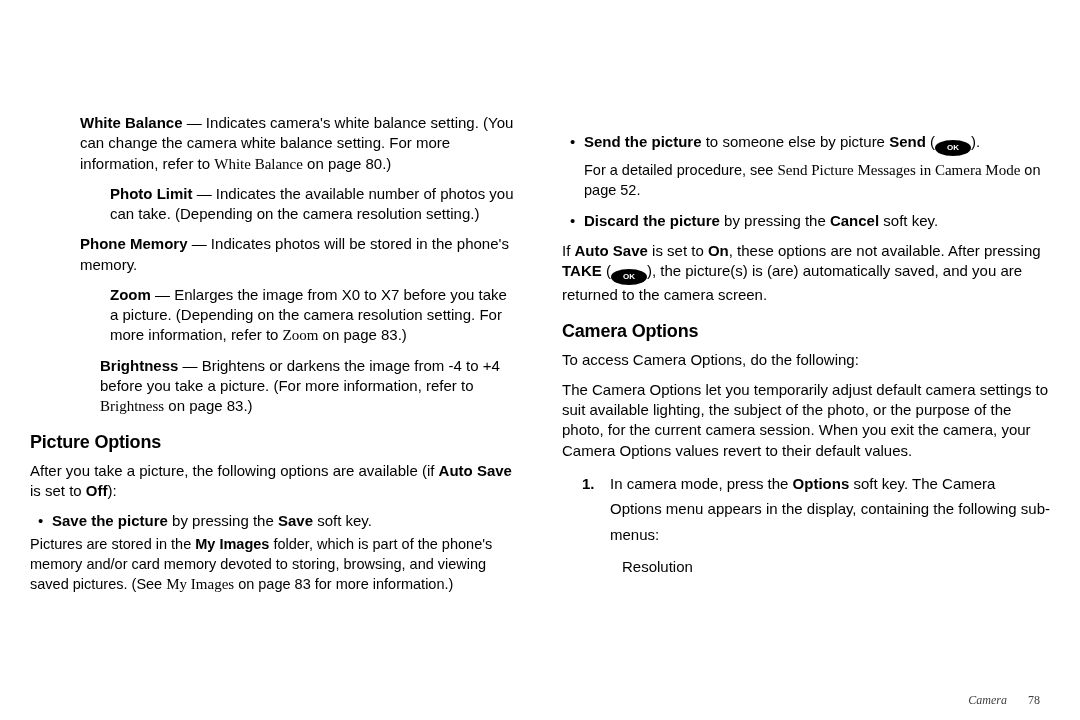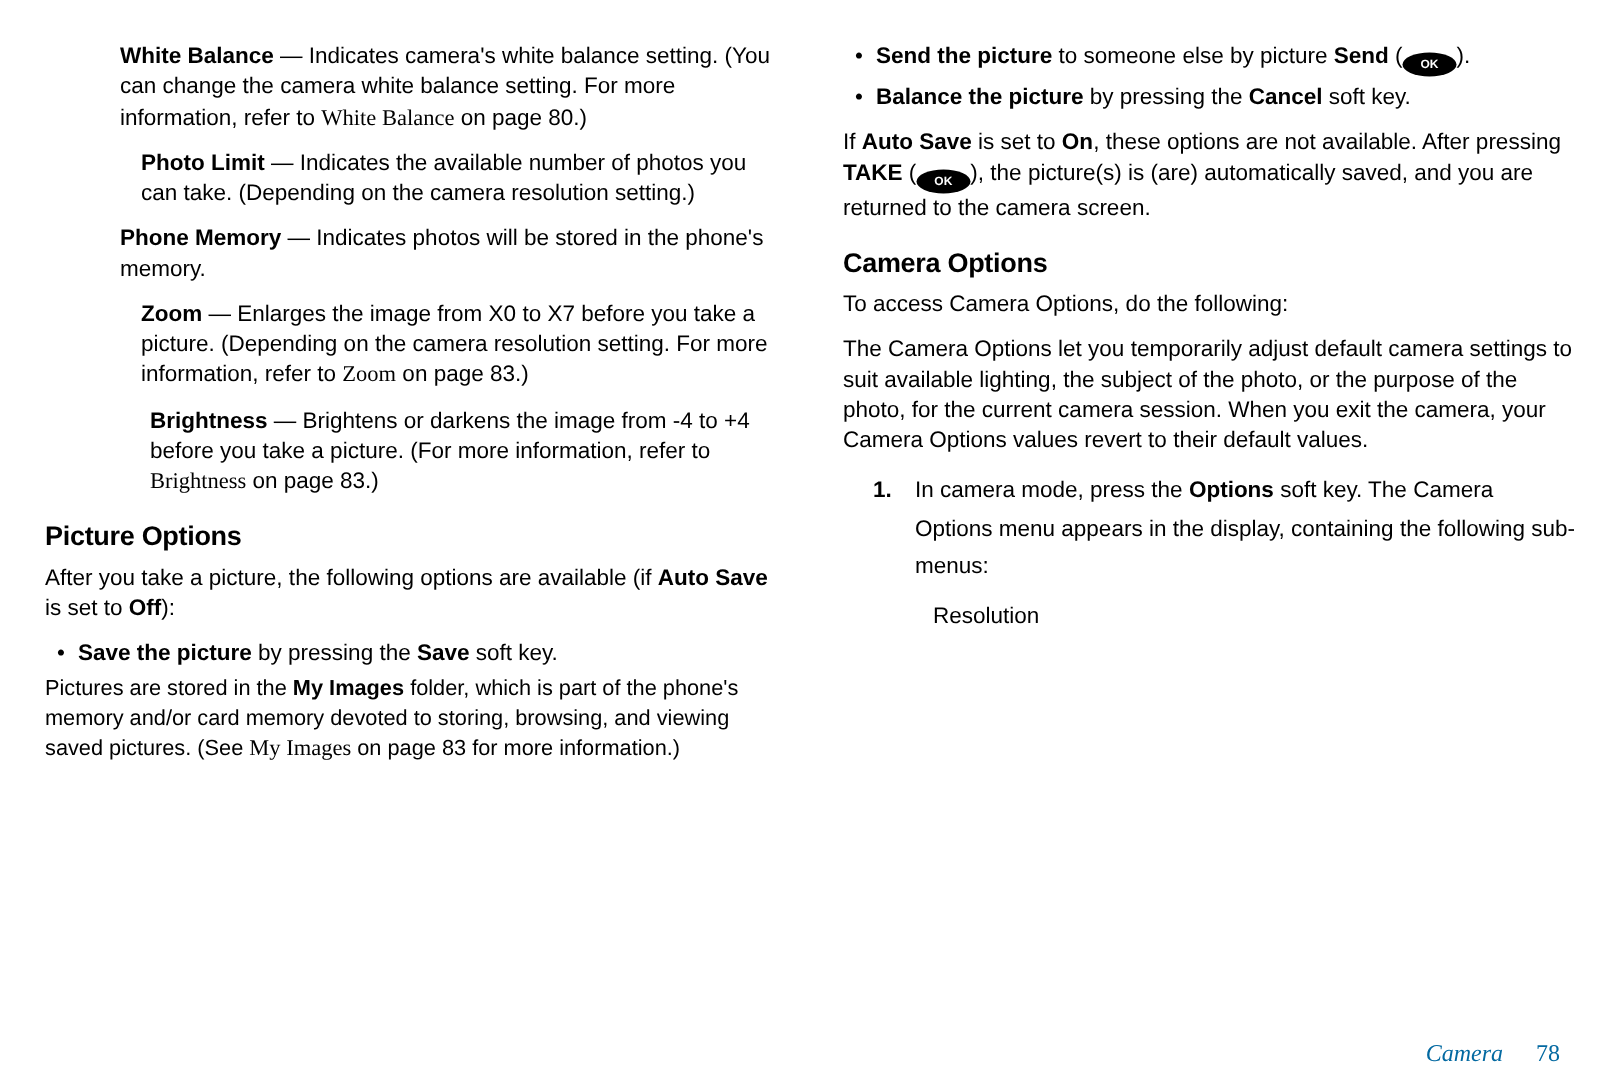--- a/index.html
+++ b/index.html
@@ -12,31 +12,32 @@
     font-size: 15px;
     color: #000;
     line-height: 1.35;
   }
   .page {
     display: flex;
     flex-direction: row;
     box-sizing: border-box;
     padding: 28px 30px 0 30px;
     height: 690px;
+    align-items: center;
   }
   .col {
     width: 50%;
     box-sizing: border-box;
   }
   .col-left { padding-right: 22px; }
   .col-right { padding-left: 22px; }
 
   .block { margin-bottom: 10px; }
   .indent-1 { margin-left: 50px; }
-  .indent-2 { margin-left: 64px; }
+  .indent-2 { margin-left: 80px; }
   .indent-3 { margin-left: 70px; }
 
   .h { font-weight: 700; font-size: 18px; margin-top: 14px; margin-bottom: 6px; letter-spacing: -0.2px; }
 
   .bullet { position: relative; padding-left: 14px; margin-bottom: 4px; }
   .bullet::before {
     content: "•";
     position: absolute;
     left: 0;
     top: 0;
@@ -46,23 +47,23 @@
   .numitem .num { position: absolute; left: 0; top: 0; font-weight: 700; }
 
   .sublist { margin-left: 60px; margin-top: 6px; }
   .sublist div { margin-bottom: 8px; }
 
   .footer {
     position: absolute;
     right: 40px;
     top: 692px;
     font-family: Georgia, 'Times New Roman', serif;
-    font-size: 16px;
+    font-size: 12px;
     font-style: italic;
-    color: #0369a1;
+    color: #404040;
   }
   .footer .pg { font-style: normal; margin-left: 18px; }
 
   .ok-icon {
     display: inline-block;
     width: 36px; height: 16px;
     border-radius: 50%;
     background: #000;
     color: #fff;
     font-size: 8px;
@@ -114,23 +115,26 @@
       <span>Pictures are stored in the </span><b>My Images</b><span> folder, which is part of the phone's memory and/or card memory devoted to storing, browsing, and viewing saved pictures. (See </span><span class="light">My Images</span><span> on page 83 for more information.)</span>
     </div>
   </div>
 
   <div class="col col-right">
 
     <div class="bullet" style="margin-left:8px;">
       <b>Send the picture</b><span> to someone else by picture </span><b>Send</b><span> (</span><span class="ok-icon">OK</span><span>).</span>
     </div>
 
+    <div class="block" style="margin-left:22px; font-size:14.5px;">
+      <span>For a detailed procedure, see </span><span class="light">Send Picture Messages in Camera Mode</span><span> on page 52.</span>
+    </div>
 
     <div class="bullet" style="margin-left:8px; margin-bottom:10px;">
-      <b>Balance the picture</b><span> by pressing the </span><b>Cancel</b><span> soft key.</span>
+      <b>Discard the picture</b><span> by pressing the </span><b>Cancel</b><span> soft key.</span>
     </div>
 
     <div class="block">
       <span>If </span><b>Auto Save</b><span> is set to </span><b>On</b><span>, these options are not available. After pressing </span><b>TAKE</b><span> (</span><span class="ok-icon">OK</span><span>), the picture(s) is (are) automatically saved, and you are returned to the camera screen.</span>
     </div>
 
     <div class="h">Camera Options</div>
 
     <div class="block">To access Camera Options, do the following:</div>
 

